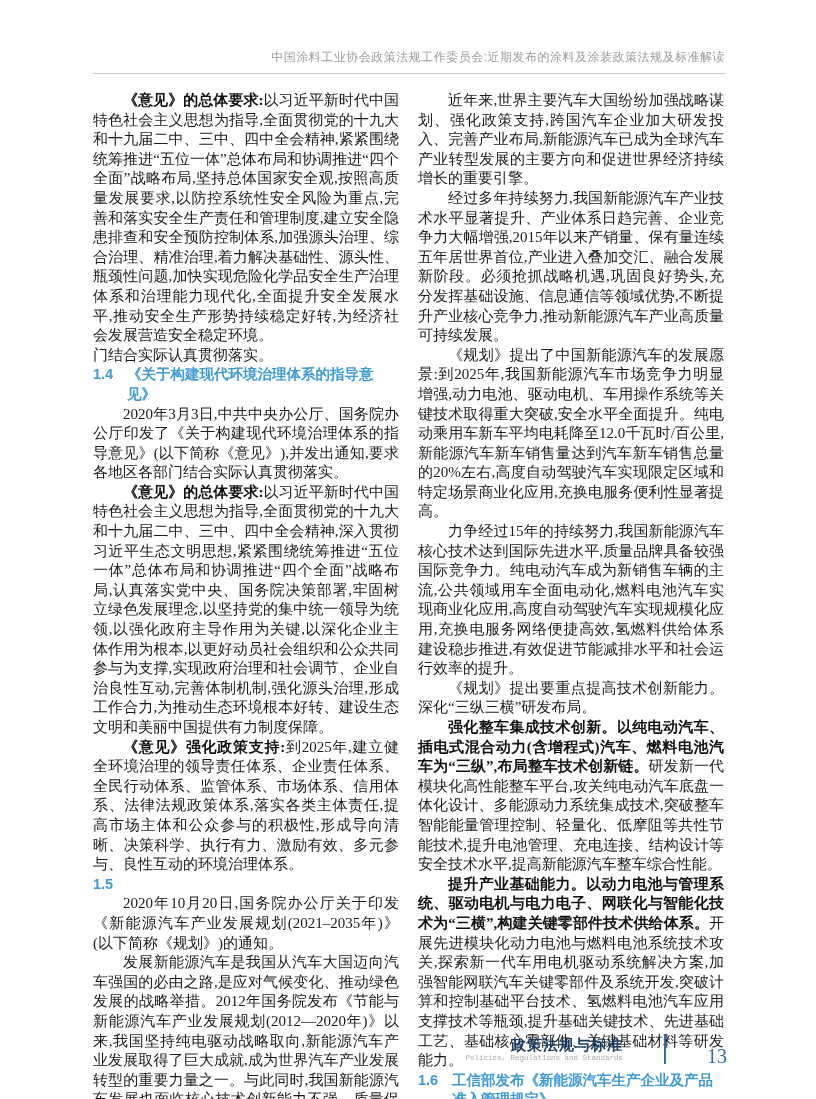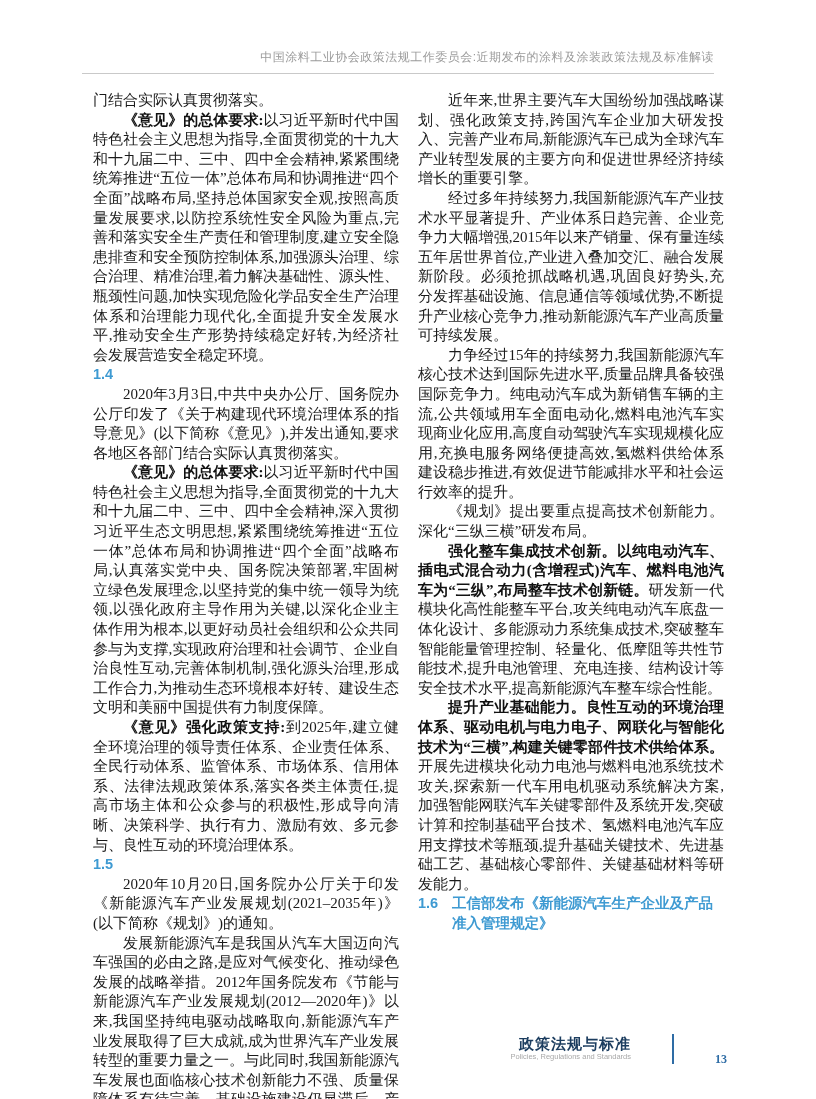--- a/index.html
+++ b/index.html
@@ -9,21 +9,21 @@
     --header-gray:#9a9a9a;
     --body-text:#1a1a1a;
     --rule-gray:#c9c9c9;
     --footer-en-gray:#a9a9a9;
   }
   html,body{margin:0;padding:0;}
   body{
     width:816px;height:1099px;background:#ffffff;position:relative;overflow:hidden;
     font-family:"Liberation Serif","DejaVu Serif",serif;
   }
-  .page-header{position:absolute;left:82px;width:632px;top:50px;}
+  .page-header{position:absolute;left:93px;width:632px;top:50px;}
   .header-text{
     text-align:right;font-family:"Liberation Sans","DejaVu Sans",sans-serif;
     font-size:12px;line-height:14px;color:var(--header-gray);letter-spacing:0.5px;
   }
   .header-rule{margin-top:9px;border-top:1px solid var(--rule-gray);height:0;}
 
   .columns{position:absolute;top:91px;left:93px;width:632px;display:flex;gap:19px;}
   .column{width:306px;min-width:0;}
 
   p.body-para{
@@ -41,60 +41,62 @@
   .sec-num{flex:0 0 34px;}
   .sec-title{flex:1;word-break:break-all;text-align:left;}
 
   .page-footer{position:absolute;top:1030px;right:89px;display:flex;align-items:center;gap:35px;}
   .footer-titles{text-align:right;}
   .footer-zh{
     font-family:"Liberation Sans","DejaVu Sans",sans-serif;font-weight:bold;
     font-size:15px;line-height:17px;color:var(--footer-navy);letter-spacing:1px;
   }
   .footer-en{
-    font-family:Liberation Sans, sans-serif;
+    font-family:Liberation Mono, monospace;
     font-size:7.5px;line-height:10px;color:var(--footer-en-gray);
   }
   .footer-divider{width:2px;height:30px;background:var(--page-number-blue);margin-left:6px;margin-right:6px;}
   .footer-page-number{
     font-family:"Liberation Serif","DejaVu Serif",serif;
-    font-size:12px;color:var(--page-number-blue);margin-top:22px;font-weight:bold;
+    font-size:20px;color:var(--page-number-blue);margin-top:15px;
   }
 </style>
 </head>
 <body>
 
 <div class="page-header">
   <div class="header-text">中国涂料工业协会政策法规工作委员会:近期发布的涂料及涂装政策法规及标准解读</div>
   <div class="header-rule"></div>
 </div>
 
 <div class="columns">
   <div class="column" id="left-column">
+      <p class="body-para indent"><b>《意见》的总体要求:</b><span>以习近平新时代中国特色社会主义思想为指导,全面贯彻党的十九大和十九届二中、三中、四中全会精神,紧紧围绕统筹推进“五位一体”总体布局和协调推进“四个全面”战略布局,坚持总体国家安全观,按照高质量发展要求,以防控系统性安全风险为重点,完善和落实安全生产责任和管理制度,建立安全隐患排查和安全预防控制体系,加强源头治理、综合治理、精准治理,着力解决基础性、源头性、瓶颈性问题,加快实现危险化学品安全生产治理体系和治理能力现代化,全面提升安全发展水平,推动安全生产形势持续稳定好转,为经济社会发展营造安全稳定环境。</span></p>
       <p class="body-para"><span>门结合实际认真贯彻落实。</span></p>
-      <p class="body-para indent"><b>《意见》的总体要求:</b><span>以习近平新时代中国特色社会主义思想为指导,全面贯彻党的十九大和十九届二中、三中、四中全会精神,紧紧围绕统筹推进“五位一体”总体布局和协调推进“四个全面”战略布局,坚持总体国家安全观,按照高质量发展要求,以防控系统性安全风险为重点,完善和落实安全生产责任和管理制度,建立安全隐患排查和安全预防控制体系,加强源头治理、综合治理、精准治理,着力解决基础性、源头性、瓶颈性问题,加快实现危险化学品安全生产治理体系和治理能力现代化,全面提升安全发展水平,推动安全生产形势持续稳定好转,为经济社会发展营造安全稳定环境。</span></p>
       <div class="sec-heading">
         <span class="sec-num">1.4</span>
+        <span class="sec-title">《关于构建现代环境治理体系的指导意见》</span>
       </div>
       <p class="body-para indent"><span>2020年3月3日,中共中央办公厅、国务院办公厅印发了《关于构建现代环境治理体系的指导意见》(以下简称《意见》),并发出通知,要求各地区各部门结合实际认真贯彻落实。</span></p>
       <p class="body-para indent"><b>《意见》的总体要求:</b><span>以习近平新时代中国特色社会主义思想为指导,全面贯彻党的十九大和十九届二中、三中、四中全会精神,深入贯彻习近平生态文明思想,紧紧围绕统筹推进“五位一体”总体布局和协调推进“四个全面”战略布局,认真落实党中央、国务院决策部署,牢固树立绿色发展理念,以坚持党的集中统一领导为统领,以强化政府主导作用为关键,以深化企业主体作用为根本,以更好动员社会组织和公众共同参与为支撑,实现政府治理和社会调节、企业自治良性互动,完善体制机制,强化源头治理,形成工作合力,为推动生态环境根本好转、建设生态文明和美丽中国提供有力制度保障。</span></p>
       <p class="body-para indent"><b>《意见》强化政策支持:</b><span>到2025年,建立健全环境治理的领导责任体系、企业责任体系、全民行动体系、监管体系、市场体系、信用体系、法律法规政策体系,落实各类主体责任,提高市场主体和公众参与的积极性,形成导向清晰、决策科学、执行有力、激励有效、多元参与、良性互动的环境治理体系。</span></p>
       <div class="sec-heading">
         <span class="sec-num">1.5</span>
       </div>
       <p class="body-para indent"><span>2020年10月20日,国务院办公厅关于印发《新能源汽车产业发展规划(2021–2035年)》(以下简称《规划》)的通知。</span></p>
       <p class="body-para indent"><span>发展新能源汽车是我国从汽车大国迈向汽车强国的必由之路,是应对气候变化、推动绿色发展的战略举措。2012年国务院发布《节能与新能源汽车产业发展规划(2012—2020年)》以来,我国坚持纯电驱动战略取向,新能源汽车产业发展取得了巨大成就,成为世界汽车产业发展转型的重要力量之一。与此同时,我国新能源汽车发展也面临核心技术创新能力不强、质量保障体系有待完善、基础设施建设仍显滞后、产业生态尚不健全、市</span></p>
     </div>
   <div class="column" id="right-column">
       <p class="body-para indent"><span>近年来,世界主要汽车大国纷纷加强战略谋划、强化政策支持,跨国汽车企业加大研发投入、完善产业布局,新能源汽车已成为全球汽车产业转型发展的主要方向和促进世界经济持续增长的重要引擎。</span></p>
       <p class="body-para indent"><span>经过多年持续努力,我国新能源汽车产业技术水平显著提升、产业体系日趋完善、企业竞争力大幅增强,2015年以来产销量、保有量连续五年居世界首位,产业进入叠加交汇、融合发展新阶段。必须抢抓战略机遇,巩固良好势头,充分发挥基础设施、信息通信等领域优势,不断提升产业核心竞争力,推动新能源汽车产业高质量可持续发展。</span></p>
+      <p class="body-para indent"><span>《规划》提出了中国新能源汽车的发展愿景:到2025年,我国新能源汽车市场竞争力明显增强,动力电池、驱动电机、车用操作系统等关键技术取得重大突破,安全水平全面提升。纯电动乘用车新车平均电耗降至12.0千瓦时/百公里,新能源汽车新车销售量达到汽车新车销售总量的20%左右,高度自动驾驶汽车实现限定区域和特定场景商业化应用,充换电服务便利性显著提高。</span></p>
       <p class="body-para indent"><span>力争经过15年的持续努力,我国新能源汽车核心技术达到国际先进水平,质量品牌具备较强国际竞争力。纯电动汽车成为新销售车辆的主流,公共领域用车全面电动化,燃料电池汽车实现商业化应用,高度自动驾驶汽车实现规模化应用,充换电服务网络便捷高效,氢燃料供给体系建设稳步推进,有效促进节能减排水平和社会运行效率的提升。</span></p>
       <p class="body-para indent"><span>《规划》提出要重点提高技术创新能力。深化“三纵三横”研发布局。</span></p>
       <p class="body-para indent"><b>强化整车集成技术创新。以纯电动汽车、插电式混合动力(含增程式)汽车、燃料电池汽车为“三纵”,布局整车技术创新链。</b><span>研发新一代模块化高性能整车平台,攻关纯电动汽车底盘一体化设计、多能源动力系统集成技术,突破整车智能能量管理控制、轻量化、低摩阻等共性节能技术,提升电池管理、充电连接、结构设计等安全技术水平,提高新能源汽车整车综合性能。</span></p>
-      <p class="body-para indent"><b>提升产业基础能力。良性互动的环境治理体系、驱动电机与电力电子、网联化与智能化技术为“三横”,构建关键零部件技术供给体系。</b><span>开展先进模块化动力电池与燃料电池系统技术攻关,探索新一代车用电机驱动系统解决方案,加强智能网联汽车关键零部件及系统开发,突破计算和控制基础平台技术、氢燃料电池汽车应用支撑技术等瓶颈,提升基础关键技术、先进基础工艺、基础核心零部件、关键基础材料等研发能力。</span></p>
+      <p class="body-para indent"><b>提升产业基础能力。以动力电池与管理系统、驱动电机与电力电子、网联化与智能化技术为“三横”,构建关键零部件技术供给体系。</b><span>开展先进模块化动力电池与燃料电池系统技术攻关,探索新一代车用电机驱动系统解决方案,加强智能网联汽车关键零部件及系统开发,突破计算和控制基础平台技术、氢燃料电池汽车应用支撑技术等瓶颈,提升基础关键技术、先进基础工艺、基础核心零部件、关键基础材料等研发能力。</span></p>
       <div class="sec-heading">
         <span class="sec-num">1.6</span>
         <span class="sec-title">工信部发布《新能源汽车生产企业及产品准入管理规定》</span>
       </div>
     </div>
 </div>
 
 <div class="page-footer">
   <div class="footer-titles">
     <div class="footer-zh">政策法规与标准</div>

